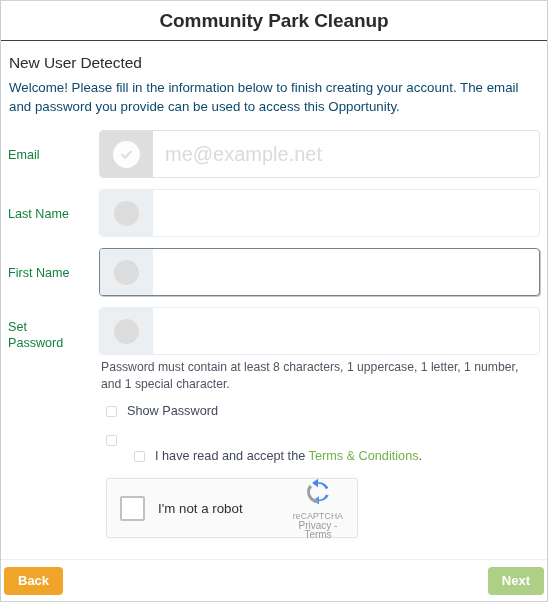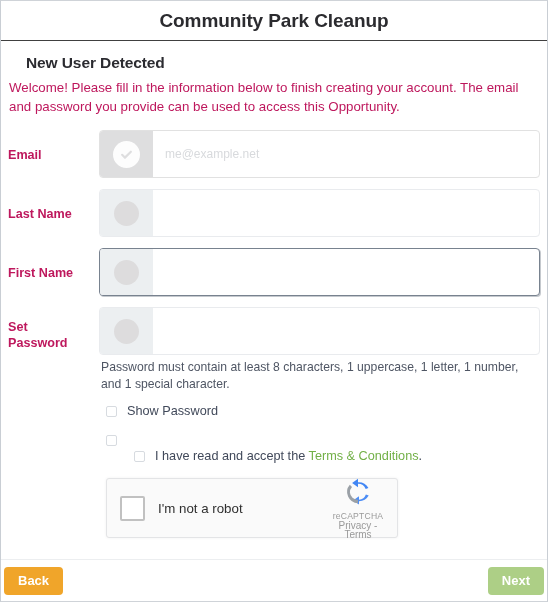--- a/index.html
+++ b/index.html
@@ -43,45 +43,45 @@
 
   
   .content {
     flex: 1;
     padding: 13px 7px 0 7px;
     overflow: hidden;
   }
 
   .section-title {
     font-size: 15.5px;
-    font-weight: bold;
+    font-weight: normal;
     color: #2b2b30;
-    margin: 0 0 7px 18px;
+    margin: 0 0 7px 1px;
     letter-spacing: -0.1px;
   }
   .intro {
     font-size: 13.3px;
     line-height: 18.5px;
-    color: #be185d;
+    color: #0c4a6e;
     margin: 0 0 14px 1px;
     max-width: 528px;
   }
 
   
   .form-row {
     display: flex;
     align-items: flex-start;
     margin-bottom: 11px;
   }
   .form-label {
     width: 91px;
     min-width: 91px;
     font-size: 12.6px;
-    font-weight: bold;
-    color: #be185d;
+    font-weight: normal;
+    color: #15803d;
     line-height: 16px;
     padding-top: 17px;
   }
   .form-label.two-line { padding-top: 12px; }
 
   .field-wrap { flex: 1; }
 
   .input-group {
     display: flex;
     align-items: stretch;
@@ -123,21 +123,21 @@
     justify-content: center;
   }
   .check-icon svg { display: block; }
 
   .text-input {
     flex: 1;
     border: none;
     outline: none;
     background: transparent;
     font-family: "Liberation Sans", sans-serif;
-    font-size: 12px;
+    font-size: 20px;
     color: #15803d;
     padding: 0 12px;
   }
   .text-input::placeholder { color: #d8dadd; }
 
   .hint {
     font-size: 12.2px;
     line-height: 16.5px;
     color: #4f5664;
     margin: 4px 0 0 2px;
@@ -167,21 +167,21 @@
     color: #41495a;
     margin-left: 10px;
   }
   .check-text.wide { margin-left: 10px; max-width: 360px; }
   .check-row.tight { margin-top: 2px; margin-left: 28px; }
   .lnk { color: #72b047; }
 
   
   .recaptcha {
     margin: 13px 0 0 98px;
-    width: 292px;
+    width: 252px;
     height: 60px;
     border: 1px solid #e3e4e6;
     border-radius: 3px;
     background: #fafafa;
     display: flex;
     align-items: center;
     box-shadow: 0 0 3px rgba(0,0,0,0.06);
   }
   .rc-box {
     width: 25px;

